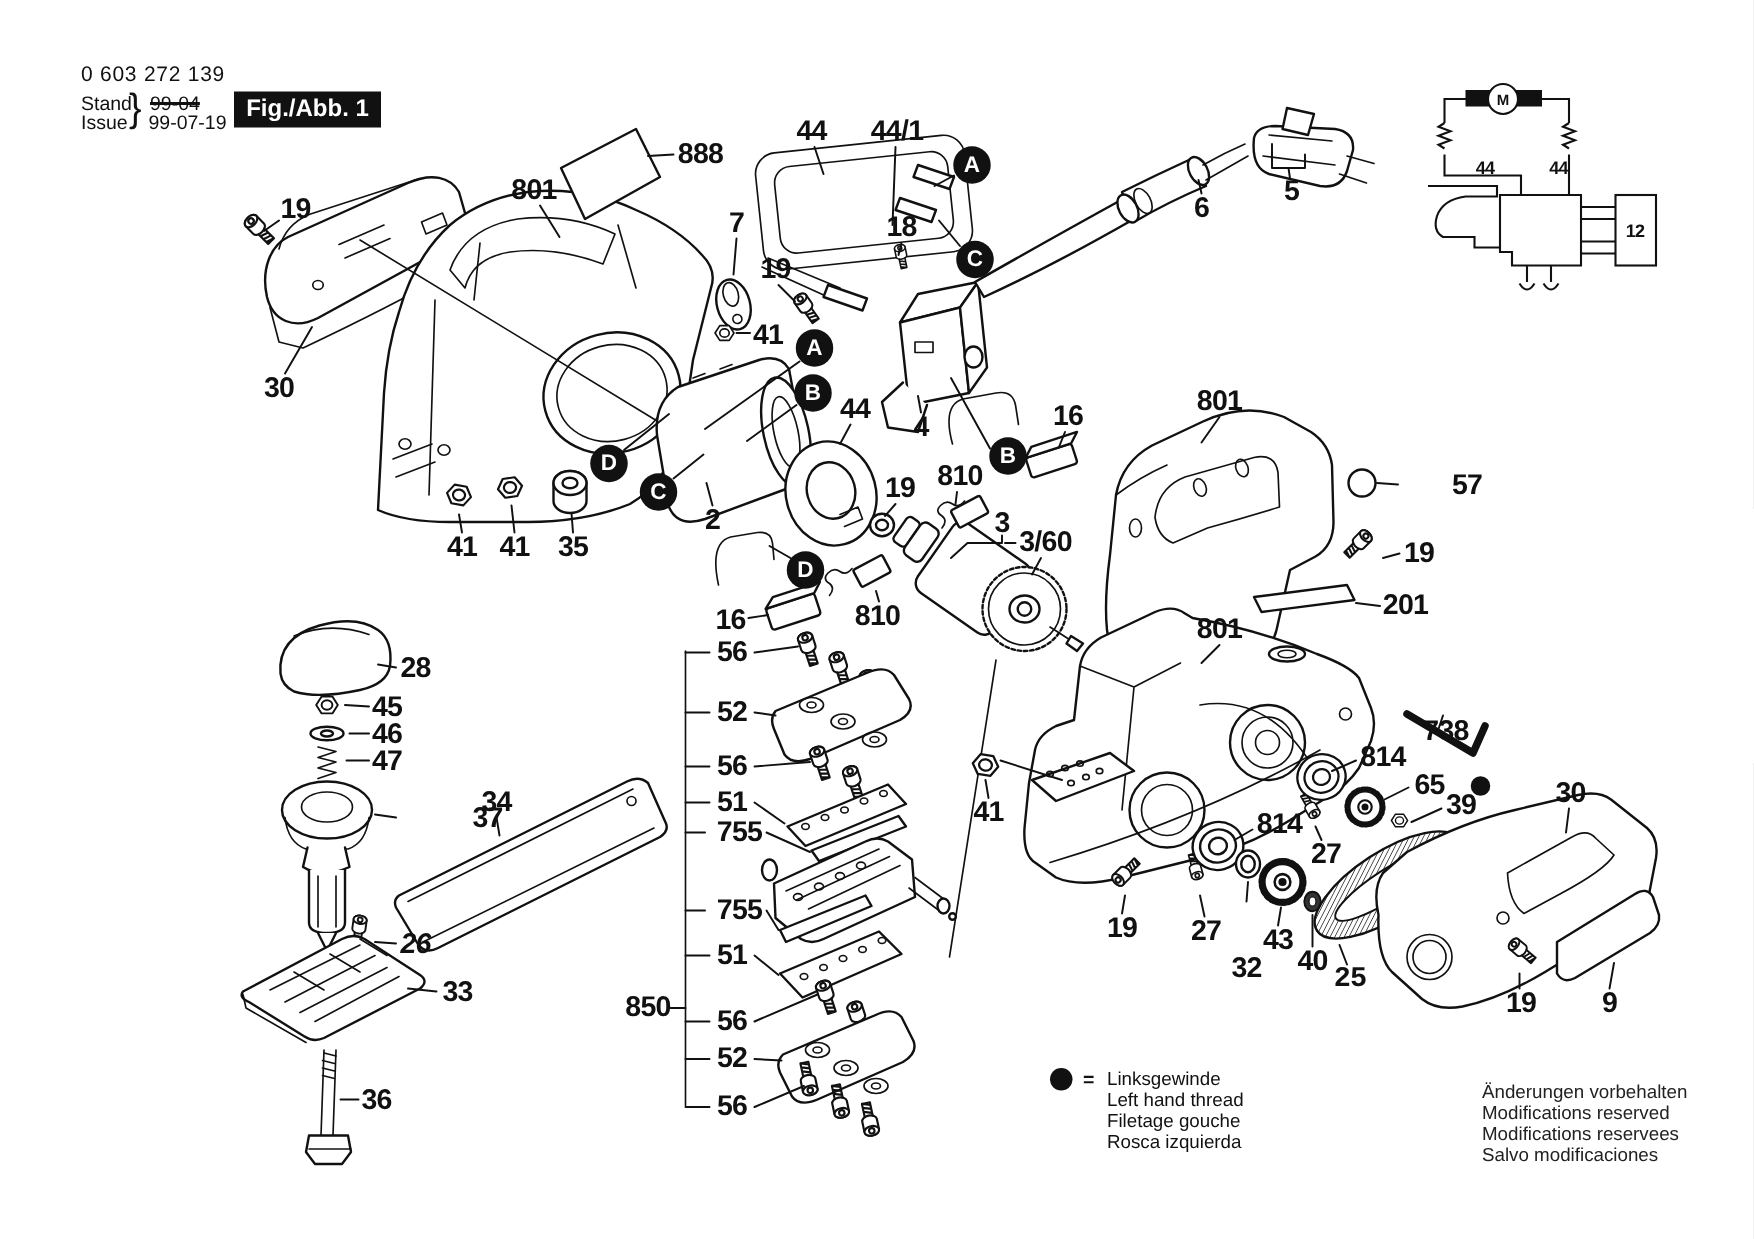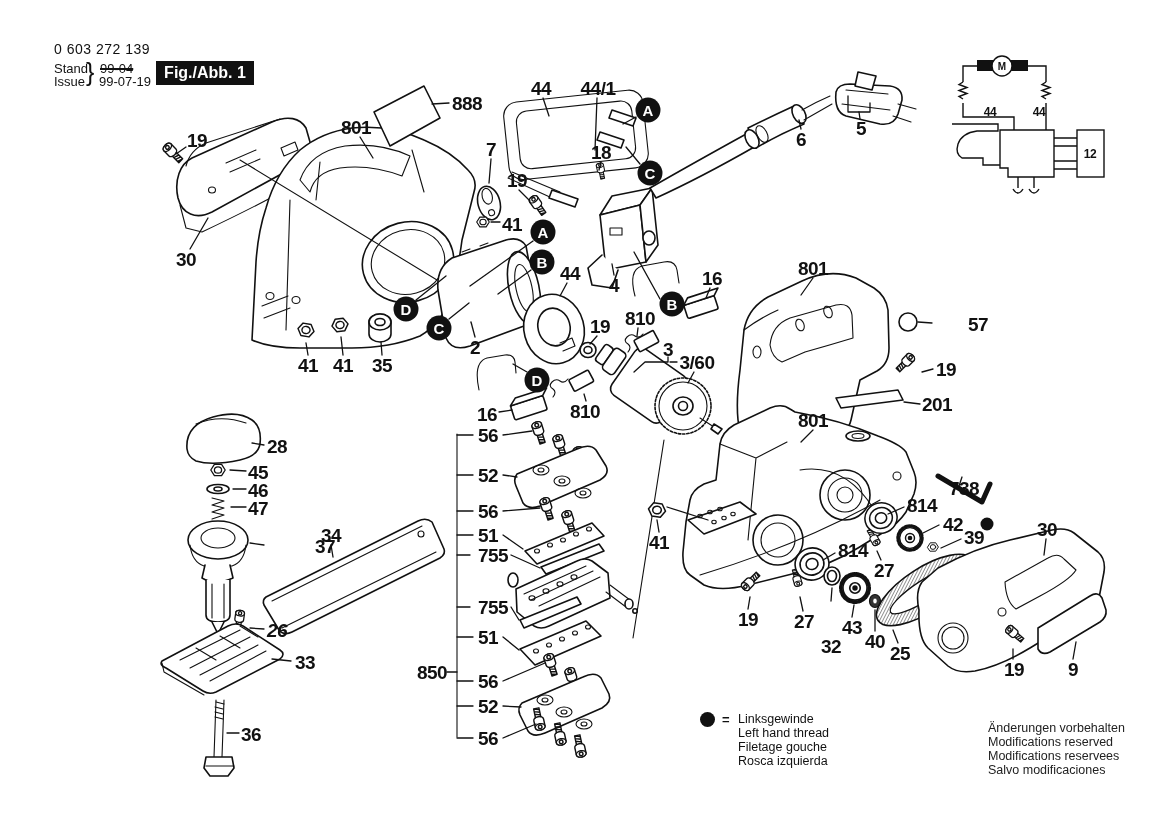--- a/index.html
+++ b/index.html
@@ -562,24 +562,24 @@
     <div class="lbl" style="left: 432px; top: 672px;">850</div>
     <div class="lbl" style="left: 659px; top: 542px;">41</div>
     <div class="lbl" style="left: 748px; top: 619px;">19</div>
     <div class="lbl" style="left: 804px; top: 621px;">27</div>
     <div class="lbl" style="left: 831px; top: 611px; margin-top: 35px;">32</div>
     <div class="lbl" style="left: 852px; top: 627px;">43</div>
     <div class="lbl" style="left: 875px; top: 641px;">40</div>
     <div class="lbl" style="left: 884px; top: 570px;">27</div>
     <div class="lbl" style="left: 853px; top: 550px;">814</div>
     <div class="lbl" style="left: 922px; top: 505px;">814</div>
-    <div class="lbl" style="left: 953px; top: 524px;">42</div>
+    <div class="lbl" style="left: 953px; top: 524px;">65</div>
     <div class="lbl" style="left: 974px; top: 537px;">39</div>
     <div class="lbl" style="left: 964px; top: 467px; margin-top: 21px;">738</div>
-    <div class="lbl" style="left: 900px; top: 653px;">25</div>
+    <div class="lbl" style="left: 900px; top: 653px; font-family: Liberation Mono, monospace;">25</div>
     <div class="lbl" style="left: 1047px; top: 529px;">30</div>
     <div class="lbl" style="left: 1014px; top: 669px;">19</div>
     <div class="lbl" style="left: 1073px; top: 669px;">9</div>
     <div class="lbl" style="left: 990px; top: 112px; font-size: 12px;">44</div>
     <div class="lbl" style="left: 1039px; top: 112px; font-size: 12px;">44</div>
     <div class="lbl" style="left: 1090px; top: 154px; font-size: 12px;">12</div>
     <div class="co" style="left: 648px; top: 110px;">A</div>
     <div class="co" style="left: 650px; top: 173px;">C</div>
     <div class="co" style="left: 543px; top: 232px;">A</div>
     <div class="co" style="left: 542px; top: 262px;">B</div>

